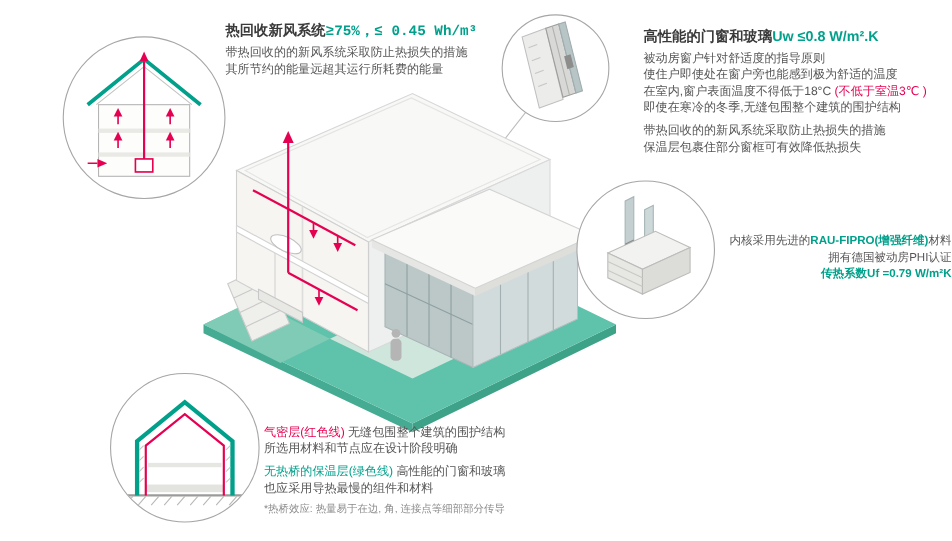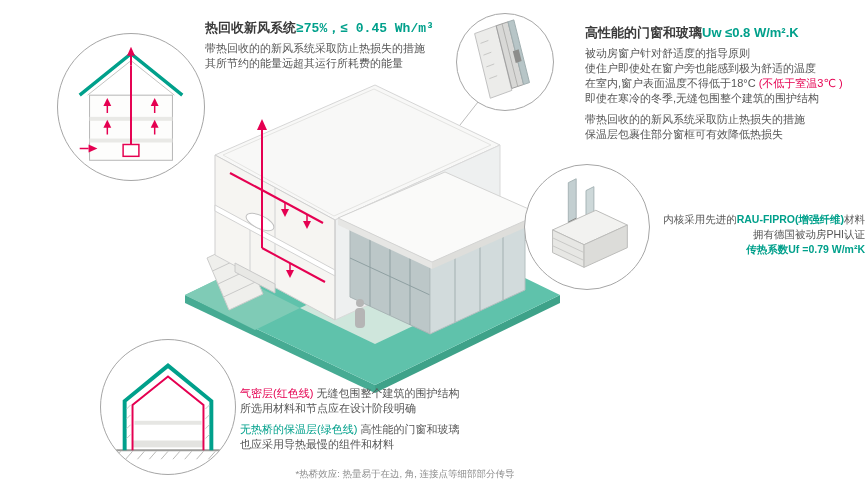--- a/index.html
+++ b/index.html
@@ -15,21 +15,21 @@
   .circle svg{display:block;}
   .title{font-size:13px;font-weight:bold;color:#3a3a3a;line-height:17px;white-space:nowrap;}
   .body{font-size:11px;color:#565656;line-height:15px;margin-top:5px;}
   .body .line{white-space:nowrap;}
   .small-body{font-size:10.5px;color:#565656;line-height:15px;text-align:right;}
   .small-body .line{white-space:nowrap;}
   .green{color:#00A08B;}
   .red{color:#E50051;}
   .bold{font-weight:bold;}
   .gap{height:6px;}
-  .footnote{font-size:9.5px;color:#8c8c8c;margin-top:14px;white-space:nowrap;text-align:center;}
+  .footnote{font-size:9.5px;color:#8c8c8c;margin-top:3px;white-space:nowrap;}
 </style>
 </head>
 <body>
 
 <div class="stage">
 
   <svg class="abs" style="left:0;top:0;" width="865" height="492" viewBox="0 0 865 492">
     <line x1="478" y1="102" x2="431" y2="162" stroke="#bdbdbd" stroke-width="1"></line>
     <line x1="526" y1="240" x2="500" y2="258" stroke="#bdbdbd" stroke-width="1"></line>
   </svg>

